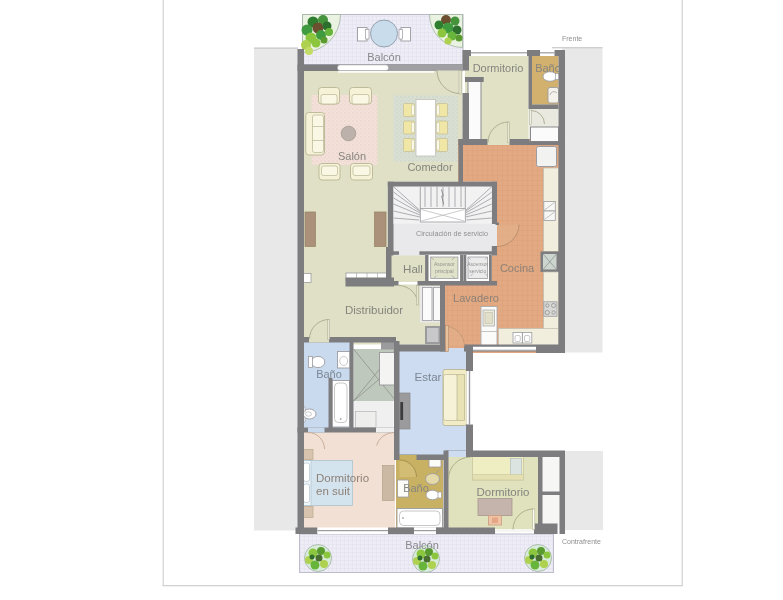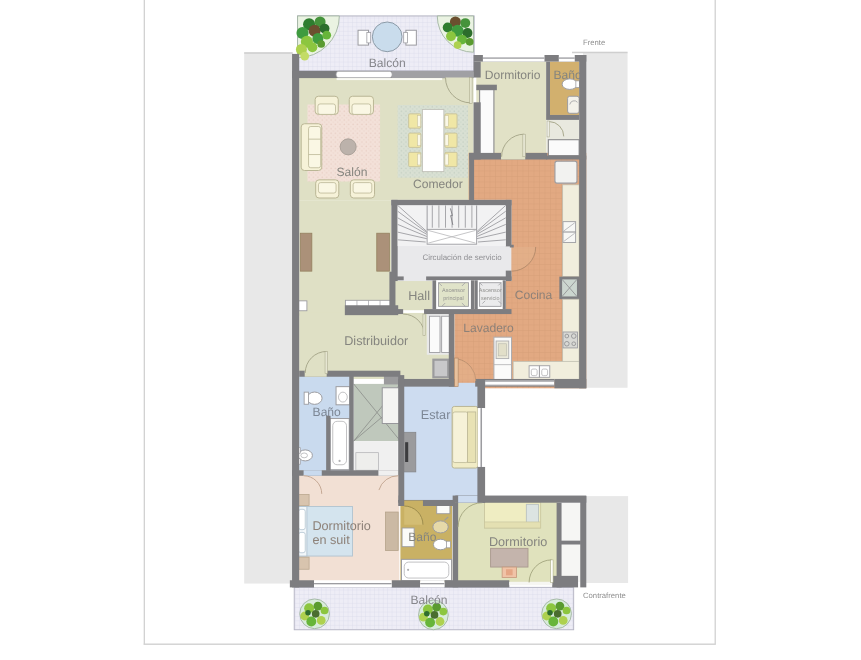--- a/index.html
+++ b/index.html
@@ -1,17 +1,17 @@
 <!DOCTYPE html>
 <html><head>
 <meta charset="utf-8">
 <style>
 html,body{margin:0;padding:0;background:#ffffff;}
 #page{position:relative;width:679px;height:600px;background:#ffffff;overflow:hidden;
-font-family:"Liberation Sans",sans-serif;}
+font-family:"Liberation Sans",sans-serif;margin-left:32px;}
 svg{display:block;}
 </style>
 </head>
 <body>
 <div id="page">
 <svg width="783" height="600" viewBox="0 0 783 600">
 <defs>
 <pattern id="balgrid" width="4" height="4" patternUnits="userSpaceOnUse">
   <rect width="4" height="4" fill="#eeedf6"></rect>
   <path d="M0,0H4M0,0V4" stroke="#dbdaeb" stroke-width="0.7" fill="none"></path>

